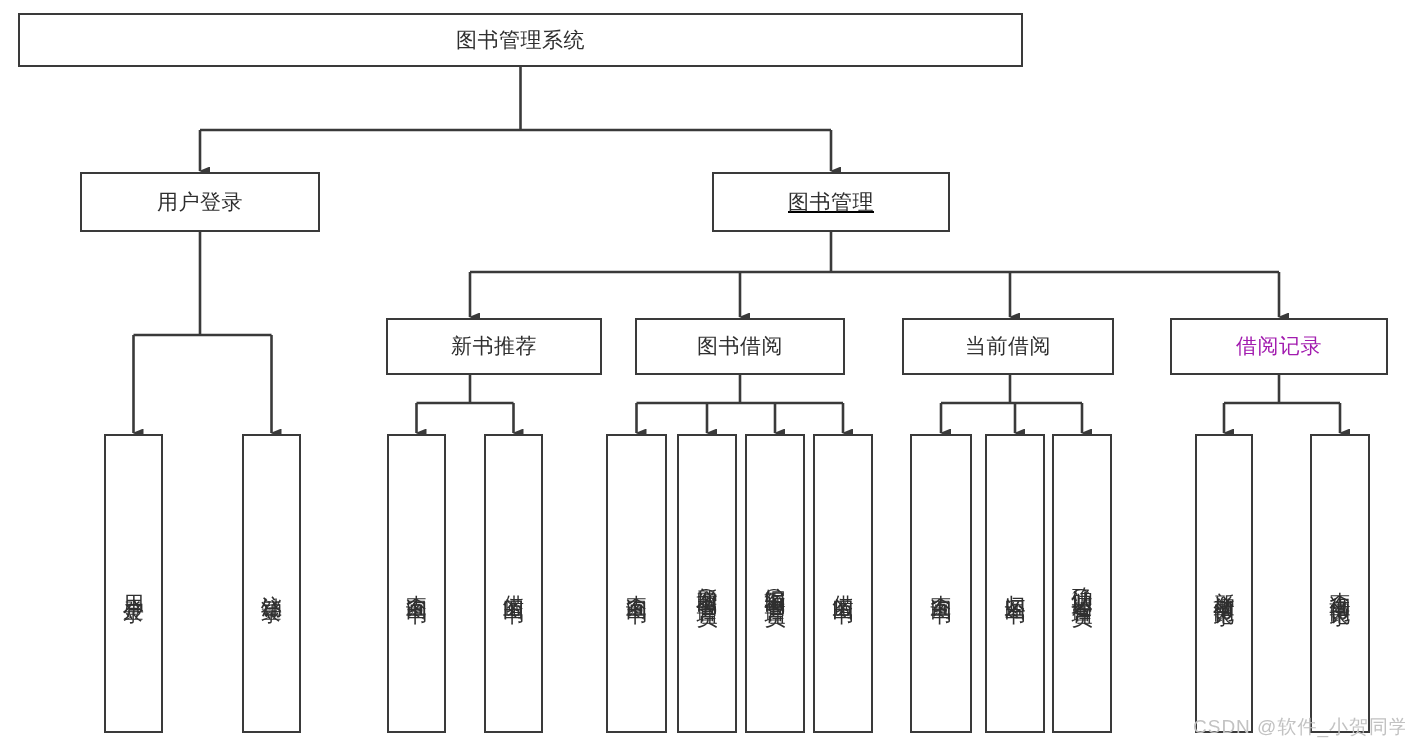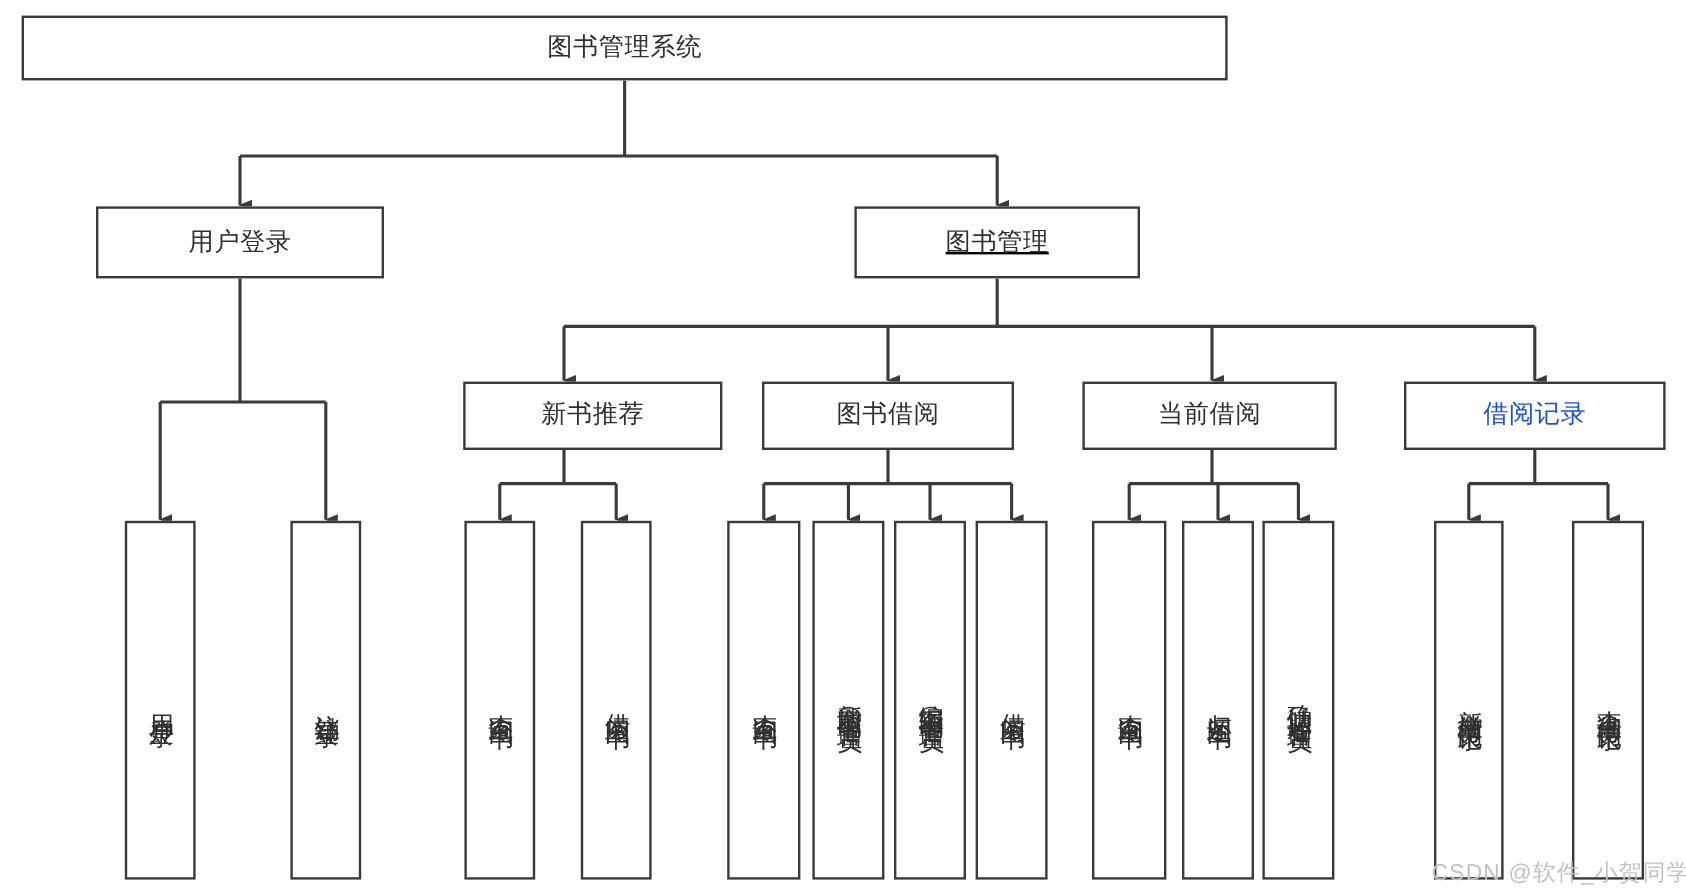--- a/index.html
+++ b/index.html
@@ -122,21 +122,21 @@
       <div class="node" style="left: 362px; top: 318px; width: 216px; height: 57px; border-color: rgb(58, 58, 58); margin-left: 24px;">
         <span class="node-label" style="color: rgb(47, 47, 47);">新书推荐</span>
       </div>
       <div class="node" style="left: 635px; top: 318px; width: 210px; height: 57px; border-color: rgb(58, 58, 58);">
         <span class="node-label" style="color: rgb(47, 47, 47);">图书借阅</span>
       </div>
       <div class="node" style="left: 902px; top: 318px; width: 212px; height: 57px; border-color: rgb(58, 58, 58);">
         <span class="node-label" style="color: rgb(47, 47, 47);">当前借阅</span>
       </div>
       <div class="node" style="left: 1170px; top: 318px; width: 218px; height: 57px; border-color: rgb(58, 58, 58);">
-        <span class="node-label" style="color: #1d4ed8;">借阅记录</span>
+        <span class="node-label" style="color: #a21caf;">借阅记录</span>
       </div>
       <div class="node vertical" style="left: 104px; top: 434px; width: 59px; height: 299px; border-color: rgb(58, 58, 58);">
         <span class="node-label" style="color: rgb(47, 47, 47);">用户登录</span>
       </div>
       <div class="node vertical" style="left: 242px; top: 434px; width: 59px; height: 299px; border-color: rgb(58, 58, 58);">
         <span class="node-label" style="color: rgb(47, 47, 47);">注销登录</span>
       </div>
       <div class="node vertical" style="left: 387px; top: 434px; width: 59px; height: 299px; border-color: rgb(58, 58, 58);">
         <span class="node-label" style="color: rgb(47, 47, 47);">查询图书</span>
       </div>

